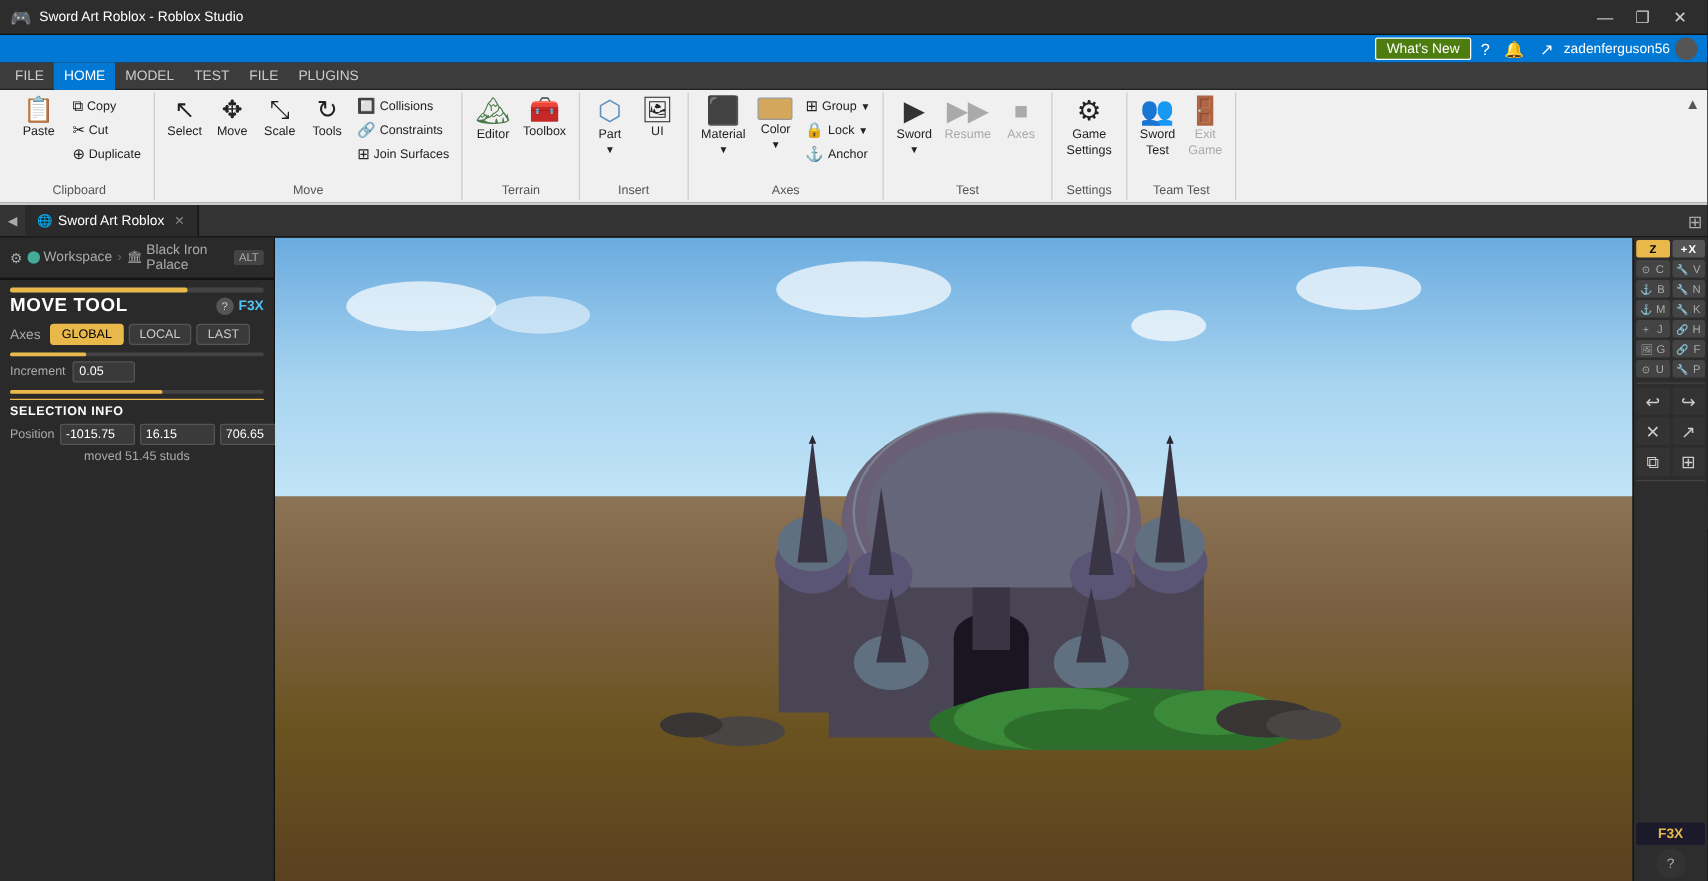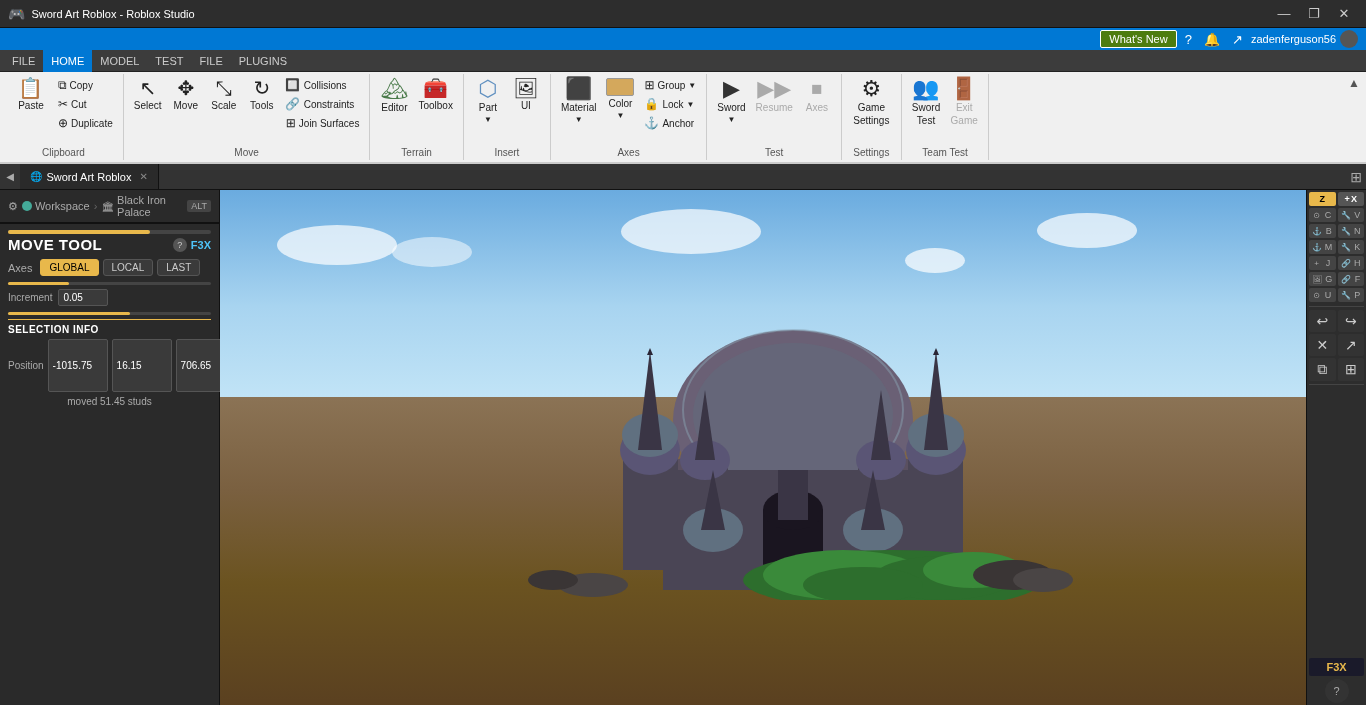--- a/index.html
+++ b/index.html
@@ -67,21 +67,21 @@
     .axis-btn.active { background: #e8b84b; color: #000; border-color: #e8b84b; }
     .increment-row { display: flex; align-items: center; gap: 6px; margin-bottom: 6px; }
     .increment-label { font-size: 10px; color: #aaa; }
     .increment-input { background: #3a3a3a; border: 1px solid #555; color: #fff; font-size: 10px; width: 50px; padding: 2px 4px; border-radius: 2px; }
     .progress-bar-outer { height: 4px; background: #444; border-radius: 2px; margin-bottom: 2px; }
     .progress-bar-inner { height: 4px; background: #e8b84b; border-radius: 2px; width: 70%; }
     .divider-line { height: 1px; background: #e8b84b; margin: 2px 0 4px 0; }
     .selection-info-title { font-size: 10px; color: #fff; font-weight: bold; letter-spacing: 0.5px; margin-bottom: 4px; }
     .position-row { display: flex; align-items: center; gap: 4px; margin-bottom: 4px; }
     .pos-label { font-size: 10px; color: #aaa; width: 45px; }
-    .pos-val { background: #3a3a3a; border: 1px solid #555; color: #fff; font-size: 10px; padding: 20px 4px; border-radius: 2px; width: 60px; }
+    .pos-val { background: #3a3a3a; border: 1px solid #555; color: #fff; font-size: 10px; padding: 2px 4px; border-radius: 2px; width: 60px; }
     .moved-text { font-size: 10px; color: #aaa; text-align: center; margin-top: 2px; }
 
     
     .color-swatch { width: 28px; height: 18px; background: #d4a85c; border: 1px solid #999; border-radius: 2px; }
 
     
     #palace-svg { position: absolute; top: 50px; left: 50%; transform: translateX(-50%); }
   </style>
 </head>
 <body>

